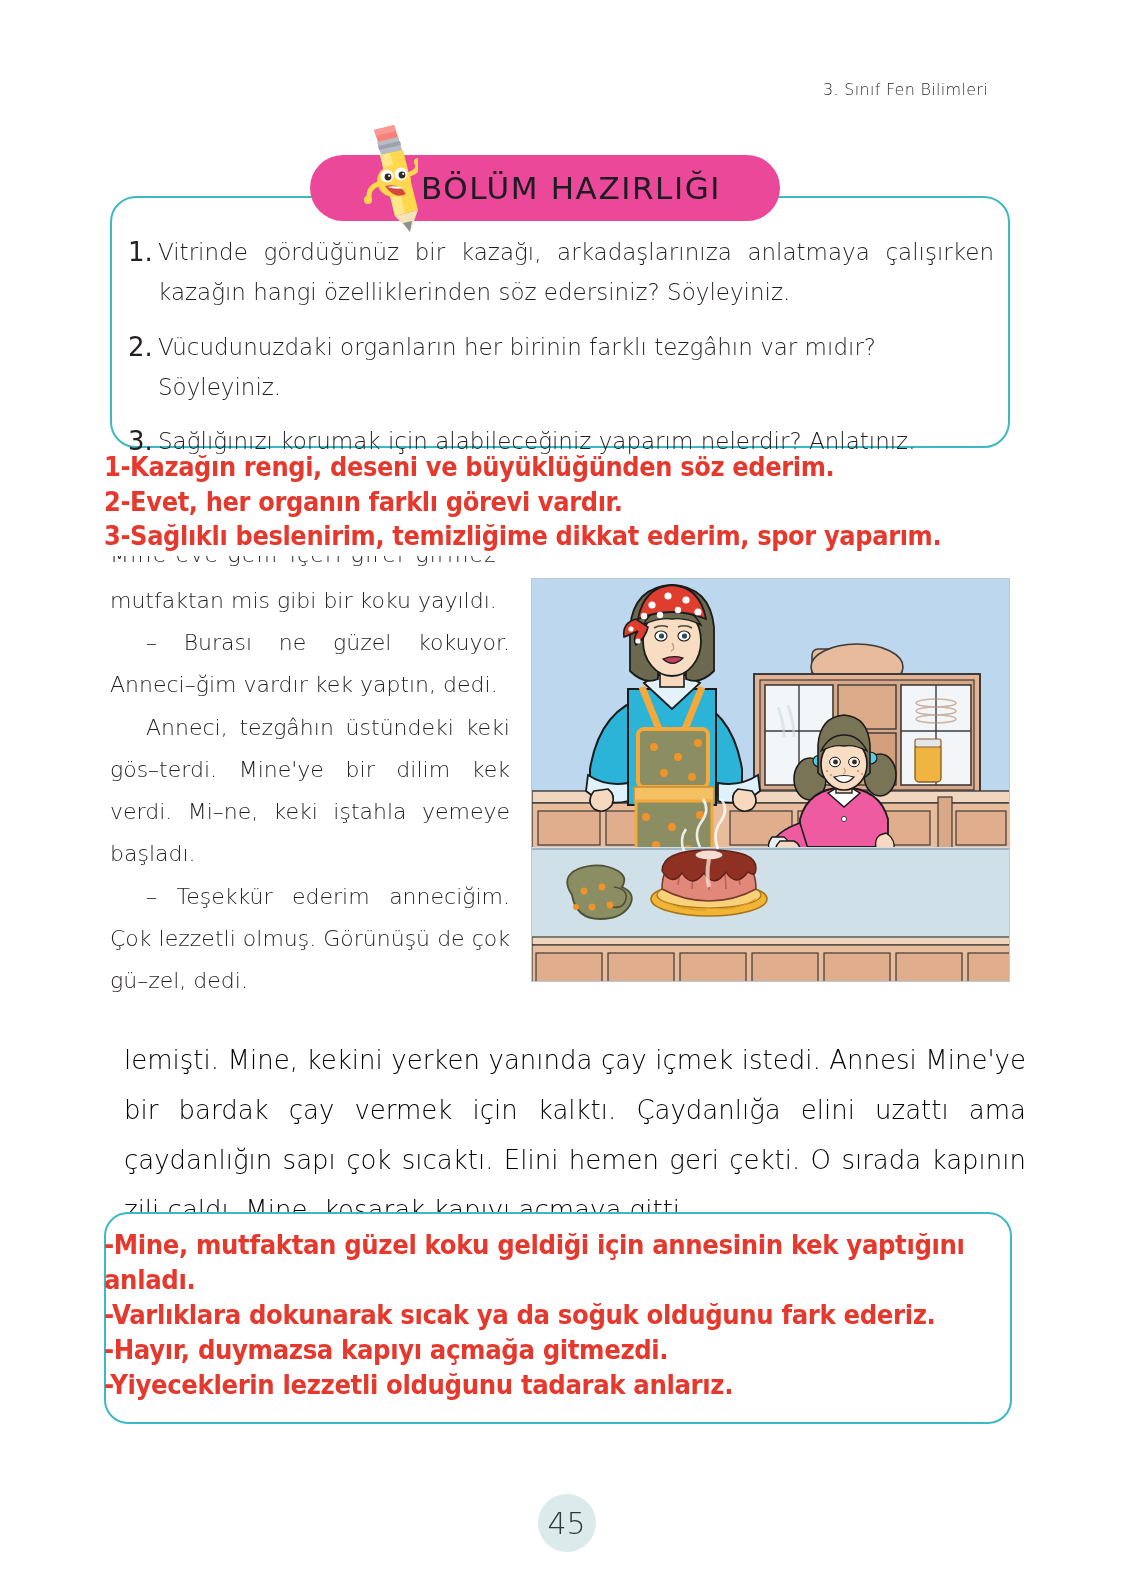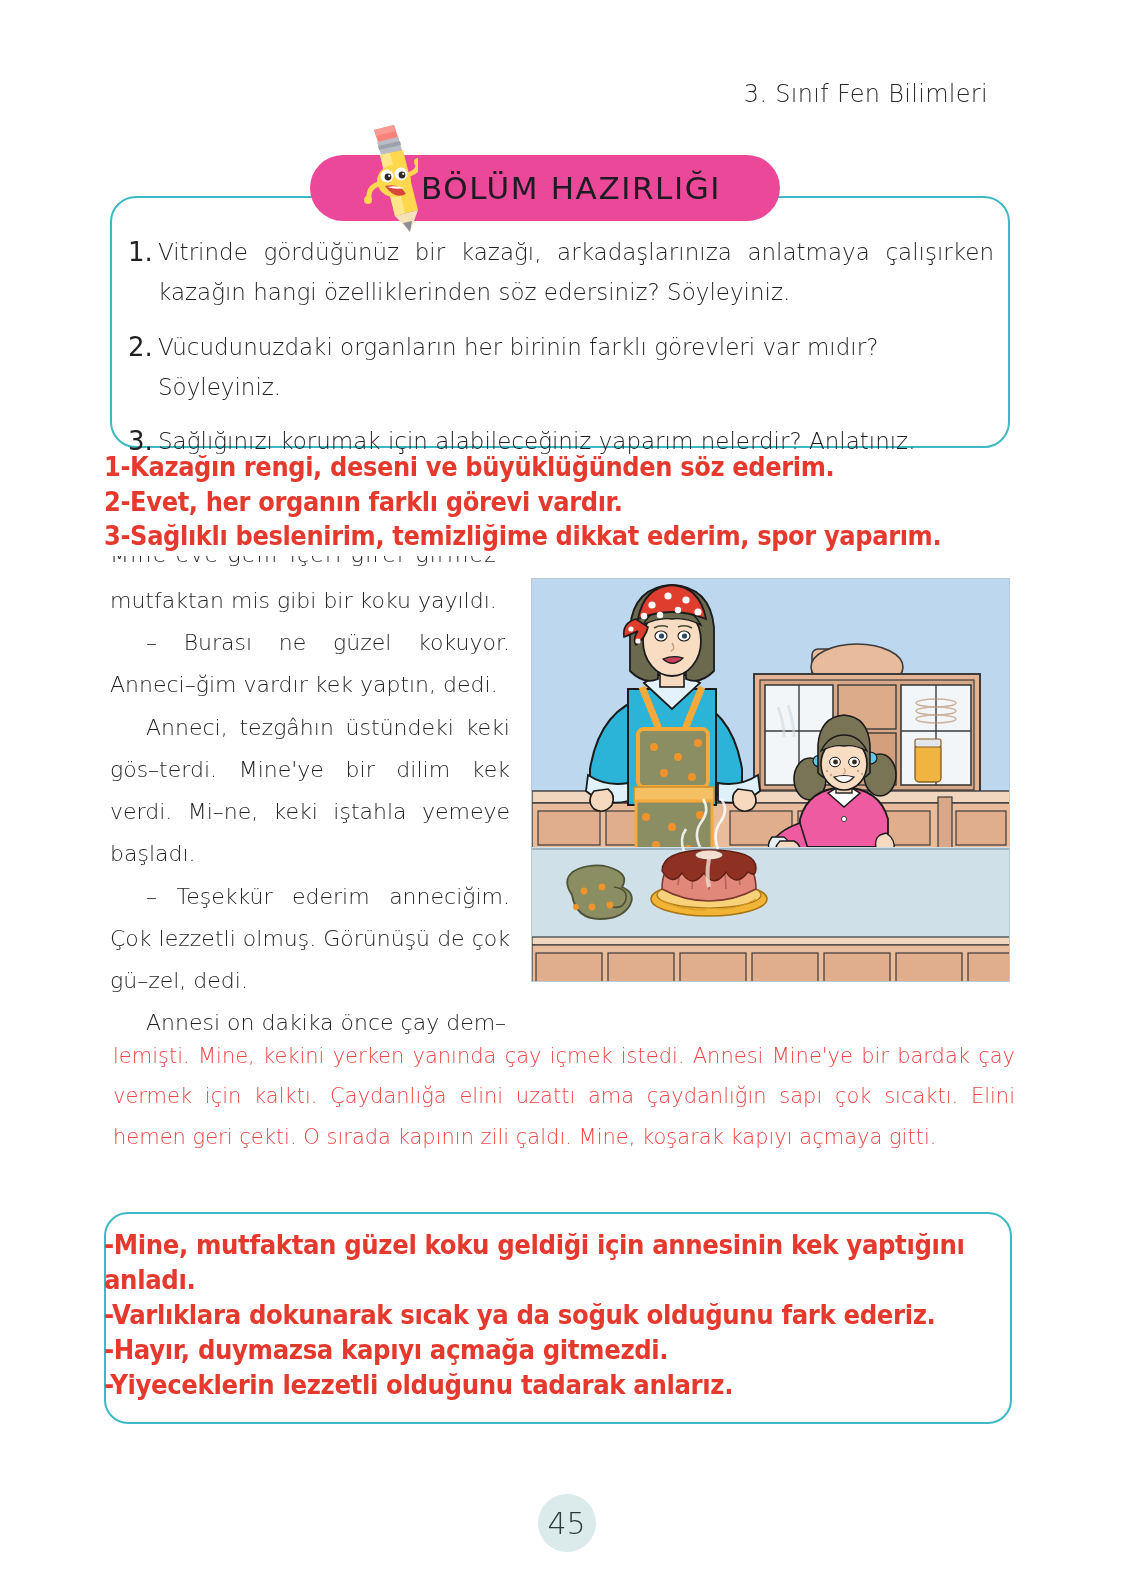--- a/index.html
+++ b/index.html
@@ -12,21 +12,21 @@
     position: relative;
     overflow: hidden;
     color: #231f20;
   }
 
   
   .page-header {
     position: absolute;
     top: 80px;
     right: 145px;
-    font-size: 24px;
+    font-size: 16px;
     letter-spacing: .3px;
     color: #2b2b2b;
     font-family: "DejaVu Sans", sans-serif;
     font-weight: 300;
   }
 
   
   .prep-box {
     position: absolute;
     left: 110px;
@@ -140,28 +140,28 @@
     top: -22px;
     left: 0;
     white-space: nowrap;
     letter-spacing: 1.2px;
   }
   .story-p { margin: 0; text-align: justify; text-align-last: left; }
   .story-p.indent { text-indent: 36px; }
 
   .story-wide {
     position: absolute;
-    left: 113px;
+    left: 124px;
     top: 1036px;
     width: 902px;
     font-family: "DejaVu Sans", sans-serif;
     font-weight: 300;
-    font-size: 21px;
+    font-size: 26px;
     line-height: 1.92;
-    color: #ef4444;
+    color: #000000;
     text-align: justify;
     text-align-last: left;
   }
 
   
   .illus {
     position: absolute;
     left: 531px;
     top: 578px;
     width: 479px;
@@ -264,21 +264,21 @@
   <span class="banner-title">BÖLÜM HAZIRLIĞI</span>
 </div>
 
 <div class="questions">
   <div class="q-row">
     <div class="q-num">1.</div>
     <div class="q-text justify">Vitrinde gördüğünüz bir kazağı, arkadaşlarınıza anlatmaya çalışırken kazağın hangi özelliklerinden söz edersiniz? Söyleyiniz.</div>
   </div>
   <div class="q-row">
     <div class="q-num">2.</div>
-    <div class="q-text">Vücudunuzdaki organların her birinin farklı görevleri var mıdır? Söyleyiniz.</div>
+    <div class="q-text">Vücudunuzdaki organların her birinin farklı tezgâhın var mıdır? Söyleyiniz.</div>
   </div>
   <div class="q-row">
     <div class="q-num">3.</div>
     <div class="q-text">Sağlığınızı korumak için alabileceğiniz yaparım nelerdir? Anlatınız.</div>
   </div>
 </div>
 
 <div class="answers-top">
   <div class="ans-line">1-Kazağın rengi, deseni ve büyüklüğünden söz ederim.</div>
   <div class="ans-line">2-Evet, her organın farklı görevi vardır.</div>
@@ -286,21 +286,20 @@
 </div>
 
 <div class="story-col">
   <div class="clipped-line">
     <span>Mine eve gelir içeri girer girmez</span>
   </div>
   <p class="story-p">mutfaktan mis gibi bir koku yayıldı.</p>
   <p class="story-p indent">– Burası ne güzel kokuyor. Anneci–ğim vardır kek yaptın, dedi.</p>
   <p class="story-p indent">Anneci, tezgâhın üstündeki keki gös–terdi. Mine'ye bir dilim kek verdi. Mi–ne, keki iştahla yemeye başladı.</p>
   <p class="story-p indent">– Teşekkür ederim anneciğim. Çok lezzetli olmuş. Görünüşü de çok gü–zel, dedi.</p>
-  <p class="story-p indent">Annesi on dakika önce çay dem–</p>
 </div>
 
 <div class="illus">
   <svg viewBox="0 0 479 404" width="479" height="404">
 
     <rect x="0" y="0" width="479" height="404" fill="#bcd7ee"></rect>
 
     <rect x="280" y="70" width="44" height="36" rx="6" fill="#e8bb9c" stroke="#3b3b3b" stroke-width="1.6"></rect>
     <ellipse cx="325" cy="88" rx="46" ry="23" fill="#e8bb9c" stroke="#3b3b3b" stroke-width="1.6"></ellipse>
     <rect x="222" y="95" width="226" height="122" fill="#e3b494" stroke="#3b3b3b" stroke-width="2"></rect>

